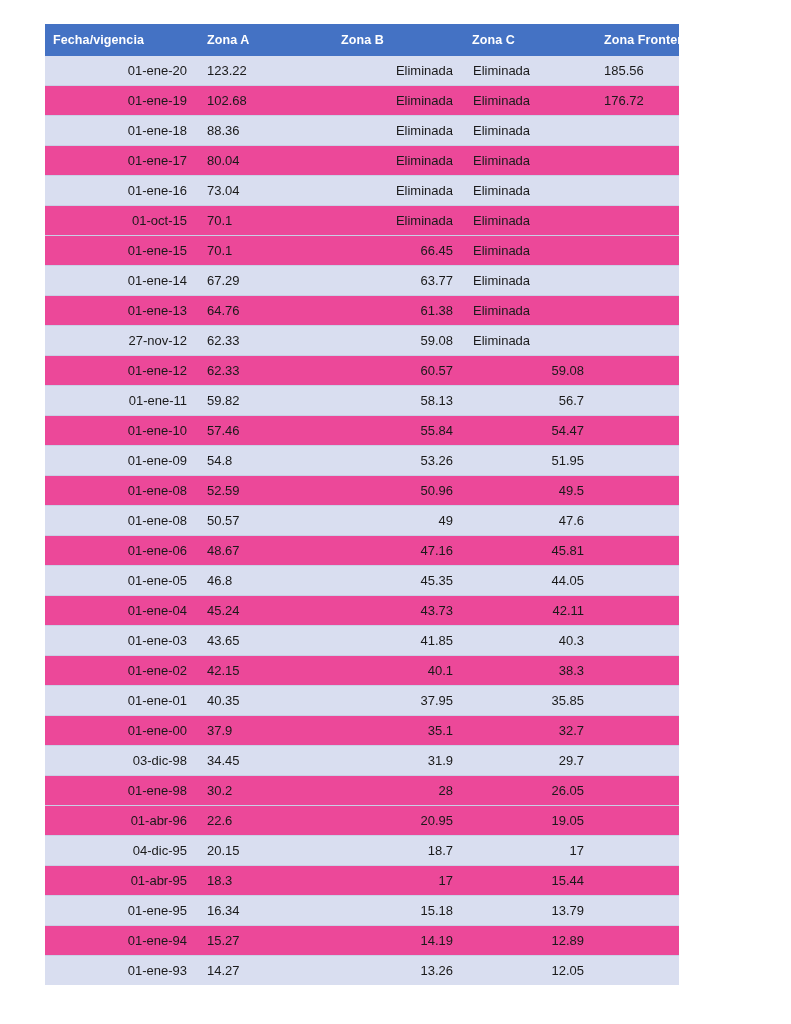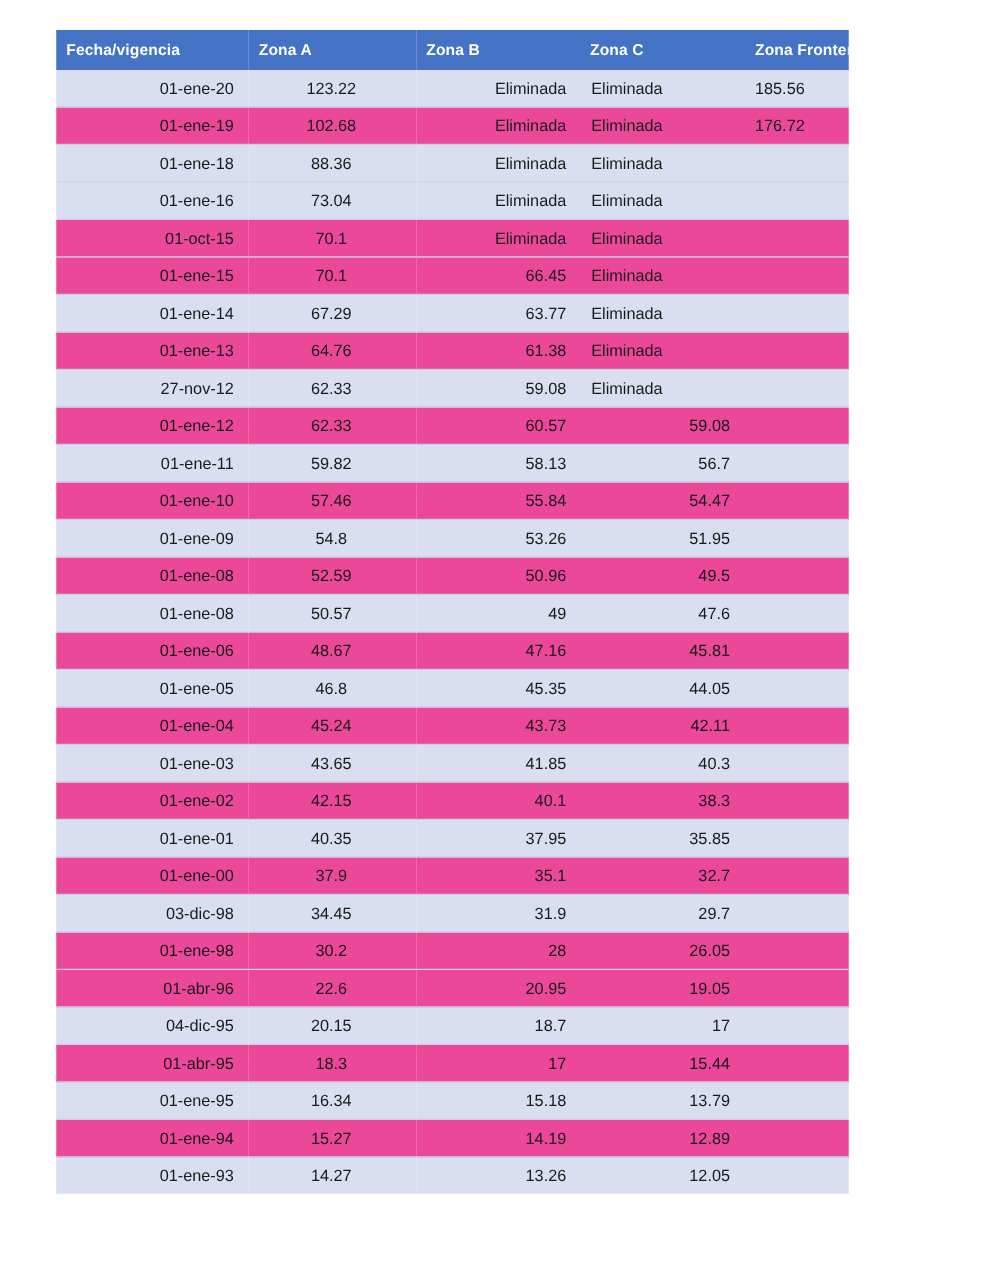--- a/index.html
+++ b/index.html
@@ -62,21 +62,21 @@
     border-bottom: none;
   }
   
   col.c-date  { width: 154px; }
   col.c-zona-a{ width: 134px; }
   col.c-zona-b{ width: 131px; }
   col.c-zona-c{ width: 132px; }
   col.c-zona-f{ width: 149px; }
 
   .cell-date   { text-align: right; padding-right: 12px !important; }
-  .cell-num    { text-align: center; padding-right: 10px !important; }
+  .cell-num    { text-align: left; padding-right: 10px !important; }
   .cell-zona-b { text-align: right; padding-right: 11px !important; }
   .cell-zona-c-num  { text-align: right; padding-right: 12px !important; }
   .cell-zona-c-text { text-align: left;  padding-left: 9px !important; }
   .cell-zona-f { text-align: left; padding-right: 13px !important; }
   th.h-date   { padding-left: 9px; }
   th.h-zona-a { padding-left: 25px; }
   th.h-zona-b { padding-left: 27px; margin-top: 43px; }
   th.h-zona-c { padding-left: 27px; margin-top: 48px; }
   th.h-zona-f { padding-left: 28px; }
 </style>
@@ -116,20 +116,27 @@
           <td class="cell-zona-c-text">Eliminada</td>
           <td class="cell-zona-f">176.72</td>
         </tr>
         <tr class="band-shaded">
           <td class="cell-date">01-ene-18</td>
           <td class="cell-num">88.36</td>
           <td class="cell-zona-b">Eliminada</td>
           <td class="cell-zona-c-text">Eliminada</td>
           <td class="cell-zona-f"></td>
         </tr>
+        <tr class="band-plain">
+          <td class="cell-date">01-ene-17</td>
+          <td class="cell-num">80.04</td>
+          <td class="cell-zona-b">Eliminada</td>
+          <td class="cell-zona-c-text">Eliminada</td>
+          <td class="cell-zona-f"></td>
+        </tr>
         <tr class="band-shaded">
           <td class="cell-date">01-ene-16</td>
           <td class="cell-num">73.04</td>
           <td class="cell-zona-b">Eliminada</td>
           <td class="cell-zona-c-text">Eliminada</td>
           <td class="cell-zona-f"></td>
         </tr>
         <tr class="band-plain">
           <td class="cell-date">01-oct-15</td>
           <td class="cell-num">70.1</td>

